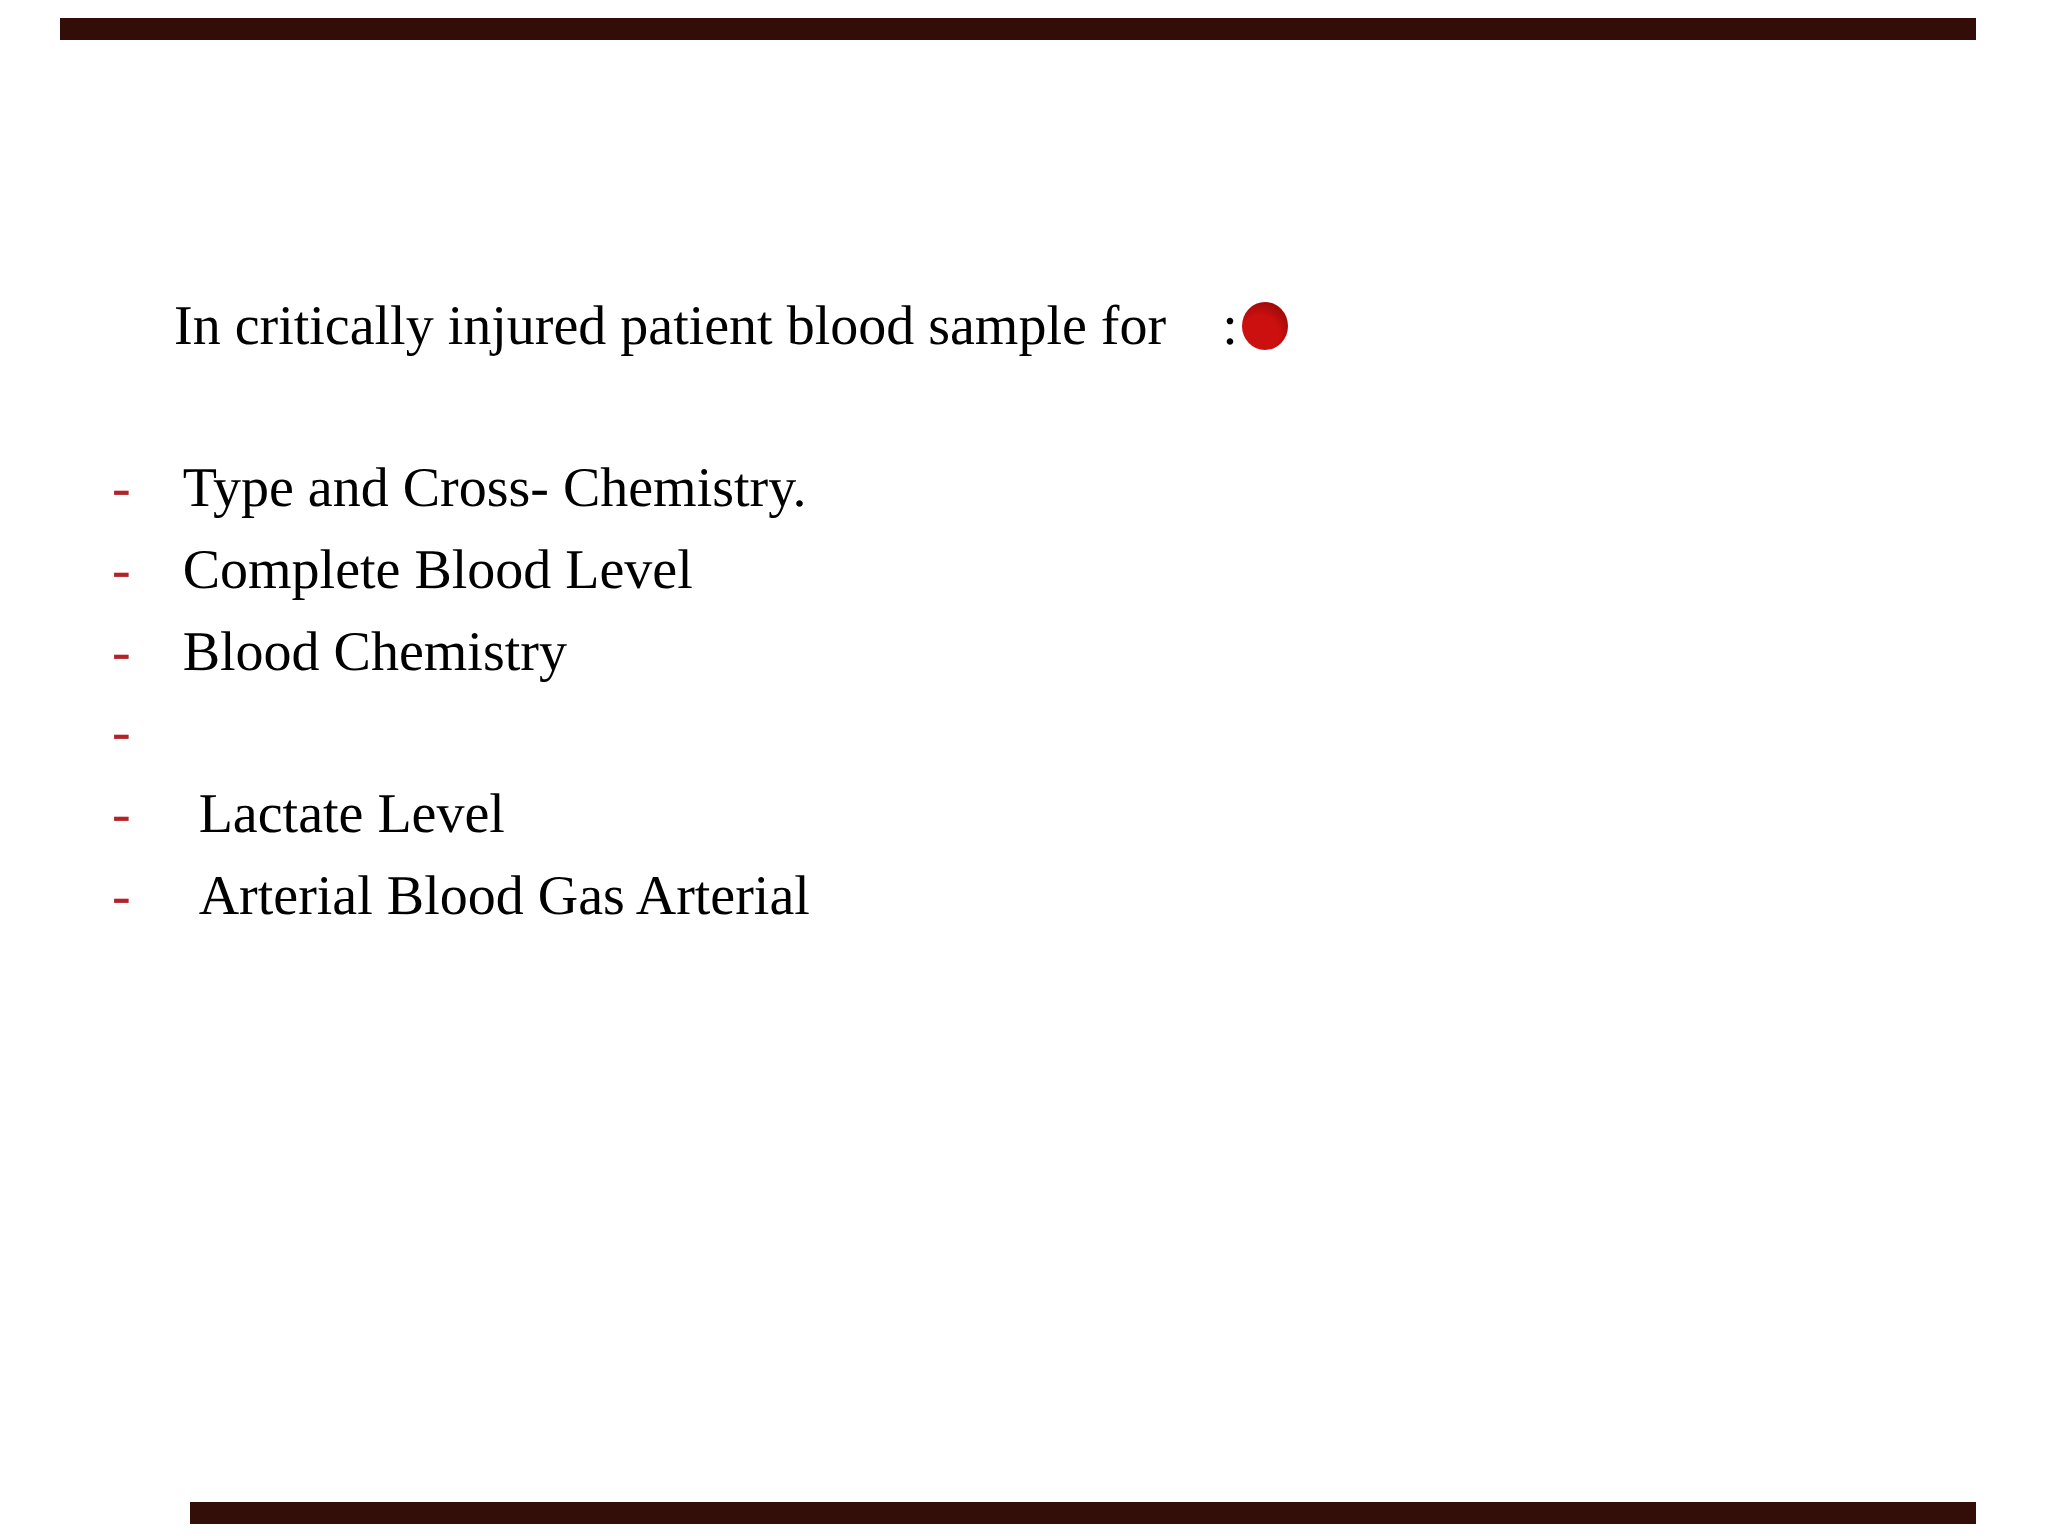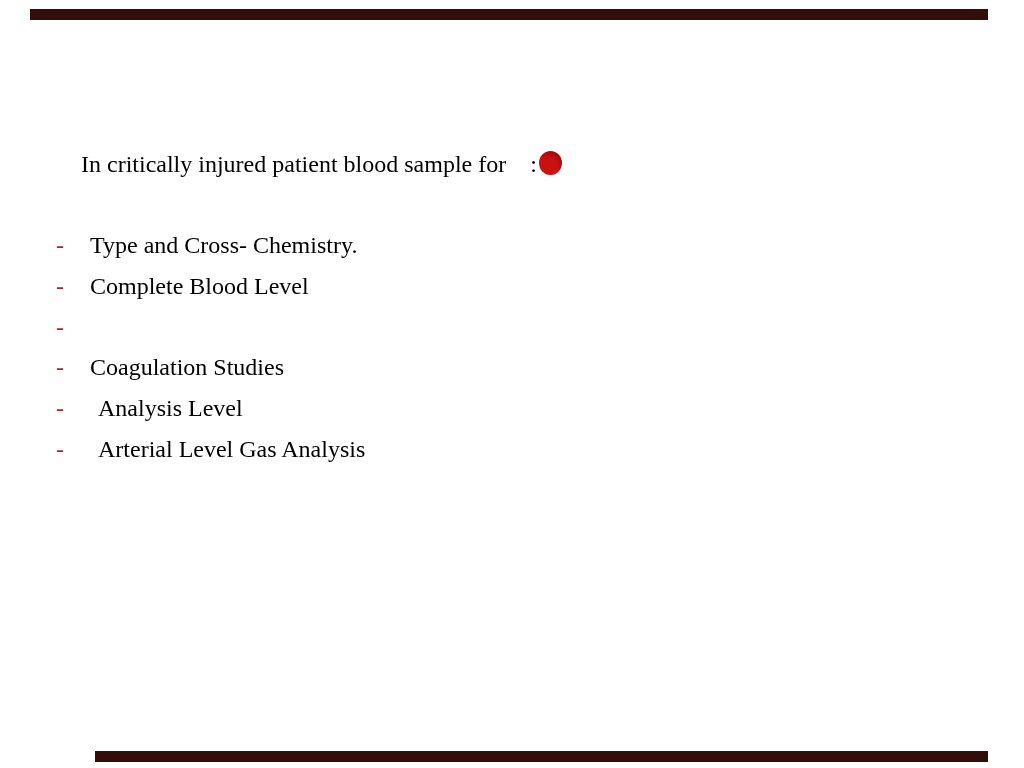--- a/index.html
+++ b/index.html
@@ -29,21 +29,21 @@
     left: 95px;
     top: 751px;
     width: 893px;
   }
   .content {
     position: absolute;
     left: 45px;
     top: 103px;
     width: 900px;
     color: var(--text, #000000);
-    font-size: 24px;
+    font-size: 28px;
     line-height: 40.7px;
     font-family: Liberation Serif, serif;
   }
   .title-line {
     white-space: pre;
   }
   .title-text {
     white-space: pre;
   }
   .red-bullet {
@@ -90,32 +90,32 @@
       <li class="row">
         <span class="dash">-</span>
         <span>Type and Cross- Chemistry.</span>
       </li>
       <li class="row">
         <span class="dash">-</span>
         <span>Complete Blood Level</span>
       </li>
       <li class="row">
         <span class="dash">-</span>
+        <span>Blood Chemistry</span>
       </li>
       <li class="row">
         <span class="dash">-</span>
-        <span>Coagulation Studies</span>
       </li>
       <li class="row extra">
         <span class="dash">-</span>
-        <span>Analysis Level</span>
+        <span>Lactate Level</span>
       </li>
       <li class="row extra">
         <span class="dash">-</span>
-        <span>Arterial Level Gas Analysis</span>
+        <span>Arterial Blood Gas Arterial</span>
       </li>
     </ul>
 
   </div>
 
   <div class="accent-bar bottom"></div>
 
 </div>
 
 </body></html>

